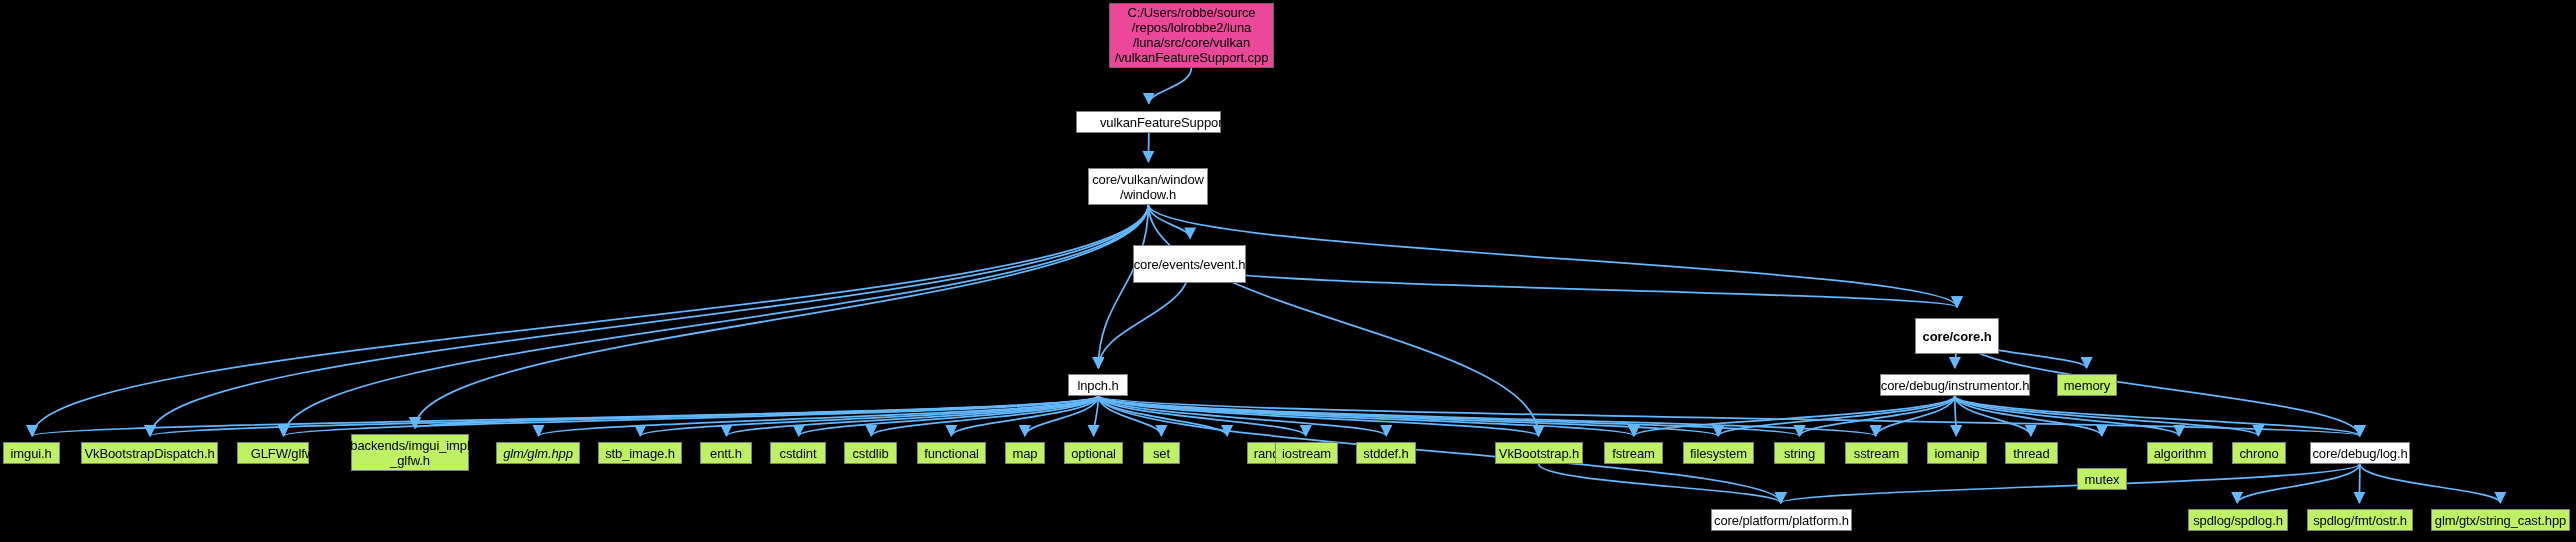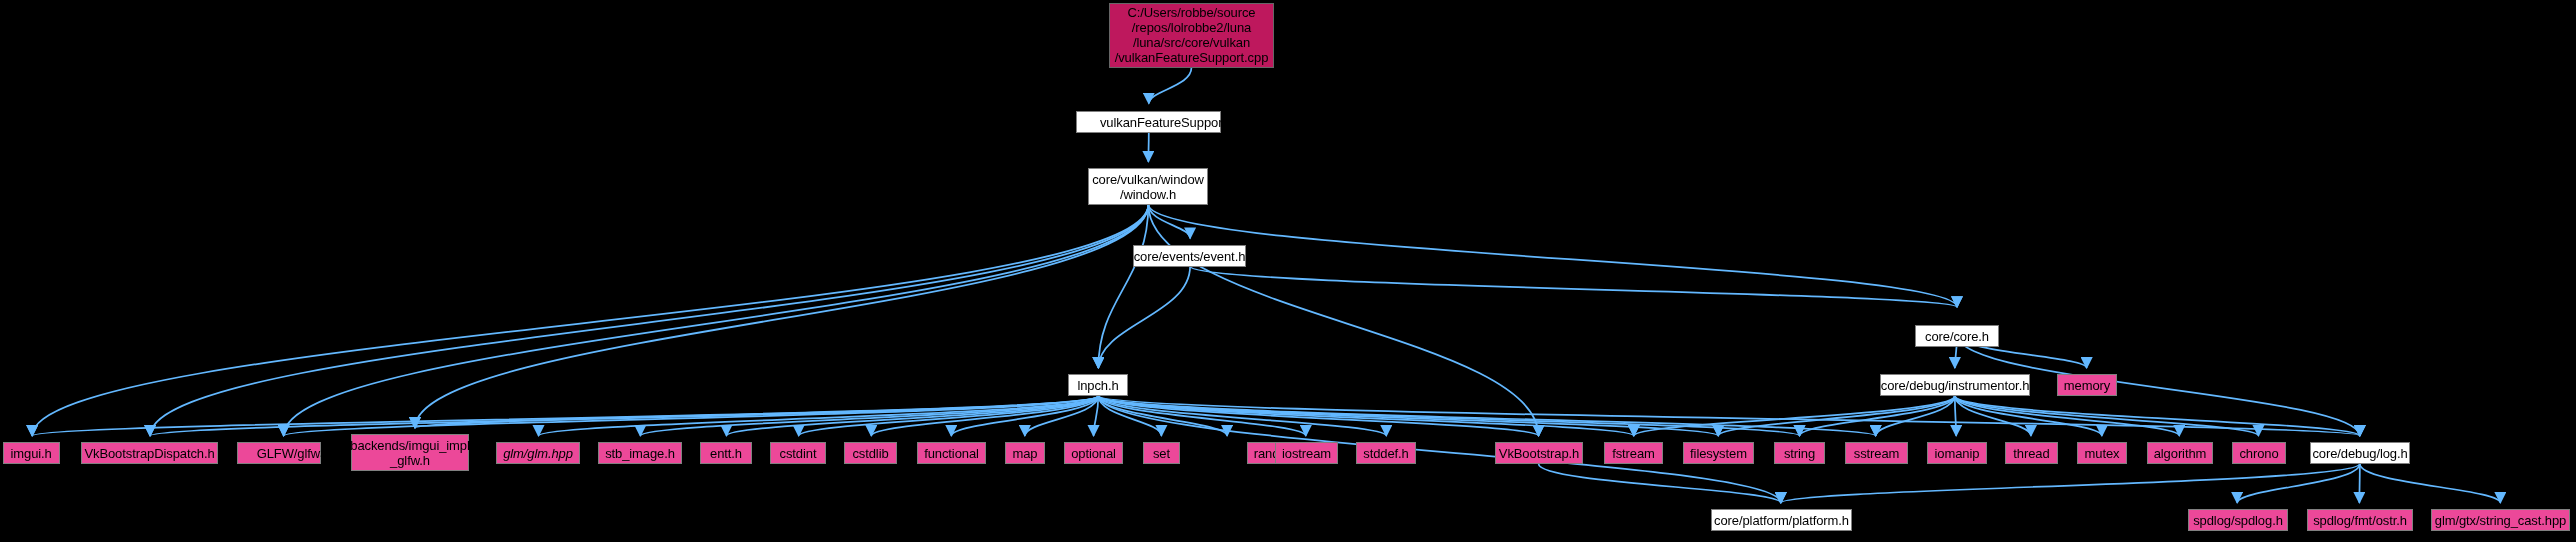--- a/index.html
+++ b/index.html
@@ -33,29 +33,29 @@
     text-align: center;
     color: #000000;
     font-size: 13px;
     line-height: 15px;
     letter-spacing: -0.1px;
     white-space: pre-line;
     padding: 0.9px 3.5px;
     z-index: 5;
   }
   .node.root {
-    background: #be185d;
+    background: #ec4899;
     border: 0.9px solid #666666;
   }
   .node.internal {
     background: #ffffff;
     border: 0.9px solid #808080;
   }
   .node.external {
-    background: #ec4899;
+    background: #bef264;
     border: 0.9px solid #808080;
   }
 </style>
 </head>
 <body>
 
 <div id="graph">
   <svg id="edges" viewBox="0 0 2959 623" xmlns="http://www.w3.org/2000/svg">
     <defs>
       <marker id="arrow" viewBox="0 0 10 10" refX="9" refY="5" markerWidth="7" markerHeight="7" orient="auto-start-reverse">
@@ -119,29 +119,29 @@
       </g>
   </svg>
   <div id="nodes">
       <div class="node root" style="left: 1109px; top: 2.6px; width: 165px; height: 65px;">C:/Users/robbe/source
 /repos/lolrobbe2/luna
 /luna/src/core/vulkan
 /vulkanFeatureSupport.cpp</div>
       <div class="node internal" style="left: 1076px; top: 111px; width: 145px; height: 22px; padding-left: 43px;">vulkanFeatureSupport.h</div>
       <div class="node internal" style="left: 1088px; top: 168px; width: 120px; height: 37px;">core/vulkan/window
 /window.h</div>
-      <div class="node internal" style="left: 1133px; top: 245px; width: 113px; height: 22px;">core/events/event.h</div>
-      <div class="node internal" style="left: 1915px; top: 325px; width: 84px; height: 22px;">core/core.h</div>
+      <div class="node internal" style="left: 1133px; top: 245px; width: 113px; height: 38px;">core/events/event.h</div>
+      <div class="node internal" style="left: 1915px; top: 318px; width: 84px; height: 36px; font-weight: bold;">core/core.h</div>
       <div class="node internal" style="left: 1068px; top: 374px; width: 60px; height: 22px;">lnpch.h</div>
       <div class="node internal" style="left: 1880px; top: 374px; width: 150px; height: 22px;">core/debug/instrumentor.h</div>
       <div class="node external" style="left: 2057px; top: 374px; width: 60px; height: 22px;">memory</div>
       <div class="node internal" style="left: 2310px; top: 442px; width: 100px; height: 22px;">core/debug/log.h</div>
       <div class="node external" style="left: 2.6px; top: 442px; width: 57px; height: 22px;">imgui.h</div>
       <div class="node external" style="left: 81px; top: 442px; width: 137px; height: 22px;">VkBootstrapDispatch.h</div>
-      <div class="node external" style="left: 237px; top: 442px; width: 84px; height: 22px; padding-left: 40px;">GLFW/glfw3.h</div>
+      <div class="node external" style="left: 237px; top: 442px; width: 72px; height: 22px; padding-left: 40px;">GLFW/glfw3.h</div>
       <div class="node external" style="left: 351px; top: 434px; width: 118px; height: 37px;">backends/imgui_impl
 _glfw.h</div>
       <div class="node external" style="left: 496px; top: 442px; width: 84px; height: 22px; font-style: italic;">glm/glm.hpp</div>
       <div class="node external" style="left: 598px; top: 442px; width: 84px; height: 22px;">stb_image.h</div>
       <div class="node external" style="left: 700px; top: 442px; width: 52px; height: 22px;">entt.h</div>
       <div class="node external" style="left: 770px; top: 442px; width: 56px; height: 22px;">cstdint</div>
       <div class="node external" style="left: 844px; top: 442px; width: 53px; height: 22px;">cstdlib</div>
       <div class="node external" style="left: 917px; top: 442px; width: 69px; height: 22px;">functional</div>
       <div class="node external" style="left: 1005px; top: 442px; width: 40px; height: 22px;">map</div>
       <div class="node external" style="left: 1064px; top: 442px; width: 59px; height: 22px;">optional</div>
@@ -149,21 +149,21 @@
       <div class="node external" style="left: 1199px; top: 442px; width: 57px; height: 22px; margin-left: 48px;">random</div>
       <div class="node external" style="left: 1275px; top: 442px; width: 63px; height: 22px;">iostream</div>
       <div class="node external" style="left: 1356px; top: 442px; width: 60px; height: 22px;">stddef.h</div>
       <div class="node external" style="left: 1495px; top: 442px; width: 88px; height: 22px;">VkBootstrap.h</div>
       <div class="node external" style="left: 1604px; top: 442px; width: 59px; height: 22px;">fstream</div>
       <div class="node external" style="left: 1683px; top: 442px; width: 71px; height: 22px;">filesystem</div>
       <div class="node external" style="left: 1774px; top: 442px; width: 51px; height: 22px;">string</div>
       <div class="node external" style="left: 1845px; top: 442px; width: 63px; height: 22px;">sstream</div>
       <div class="node external" style="left: 1927px; top: 442px; width: 60px; height: 22px;">iomanip</div>
       <div class="node external" style="left: 2005px; top: 442px; width: 53px; height: 22px;">thread</div>
-      <div class="node external" style="left: 2077px; top: 442px; width: 50px; height: 22px;">mutex</div>
+      <div class="node external" style="left: 2077px; top: 468px; width: 50px; height: 22px;">mutex</div>
       <div class="node external" style="left: 2147px; top: 442px; width: 66px; height: 22px;">algorithm</div>
       <div class="node external" style="left: 2232px; top: 442px; width: 54px; height: 22px;">chrono</div>
       <div class="node internal" style="left: 1711px; top: 509px; width: 141px; height: 22px;">core/platform/platform.h</div>
       <div class="node external" style="left: 2188px; top: 509px; width: 100px; height: 22px;">spdlog/spdlog.h</div>
       <div class="node external" style="left: 2307px; top: 509px; width: 106px; height: 22px;">spdlog/fmt/ostr.h</div>
       <div class="node external" style="left: 2431px; top: 509px; width: 139px; height: 22px;">glm/gtx/string_cast.hpp</div>
     </div>
 </div>
 
 

